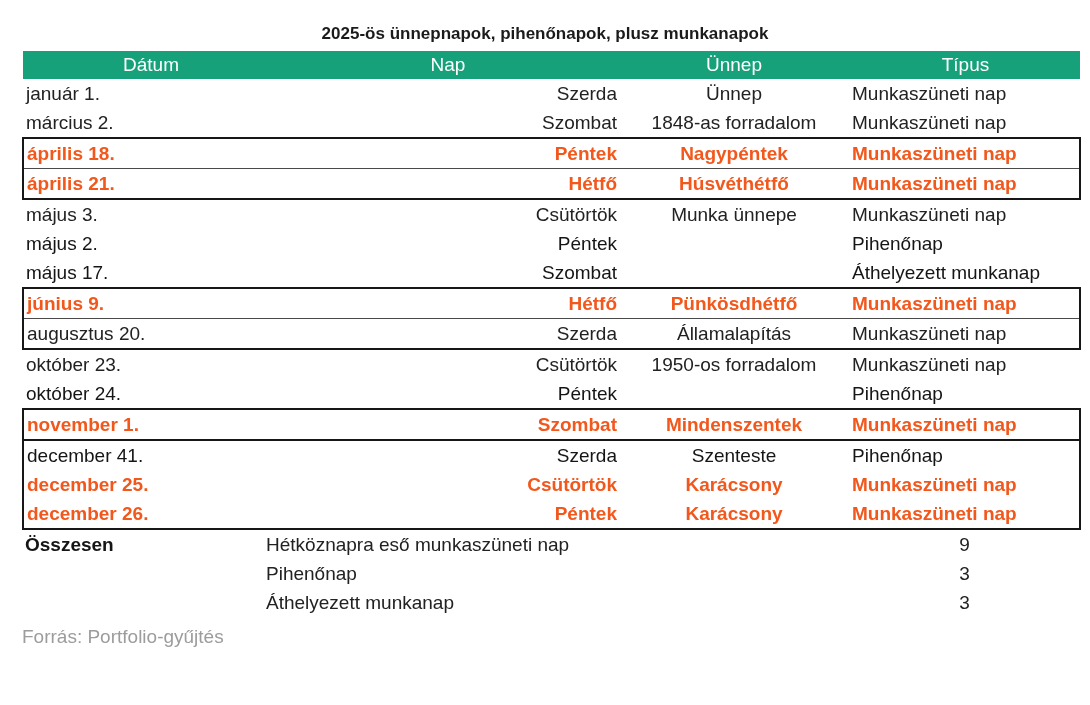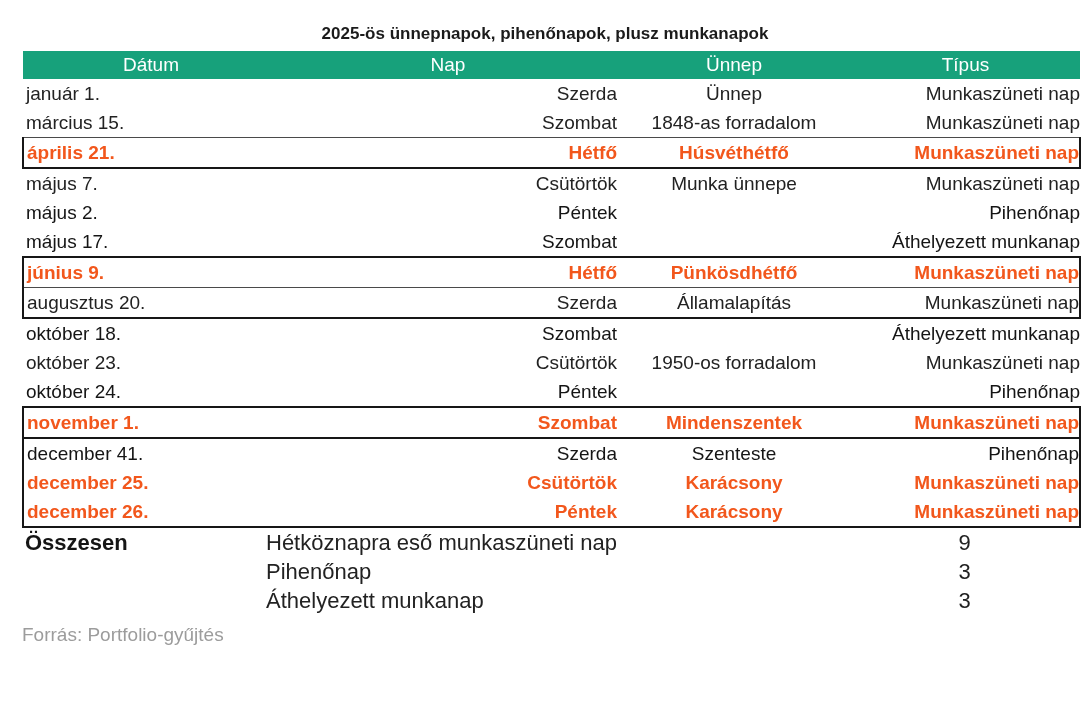--- a/index.html
+++ b/index.html
@@ -43,33 +43,33 @@
   }
   td{
     height:29px;
     line-height:29px;
     white-space:nowrap;
     overflow:hidden;
   }
   td.c-date{text-align:left;padding-left:3px;margin-top:8px;}
   td.c-day{text-align:right;}
   td.c-holiday{text-align:center;}
-  td.c-type{text-align:right;padding-left:1px;}
+  td.c-type{text-align:left;padding-left:1px;}
   tr.style-regular td{color:var(--text);font-weight:normal;}
   tr.style-bold td{color:#151515;font-weight:normal;}
   tr.style-orange td{color:var(--orange);font-weight:bold;}
   tr.boxed td:first-child{border-left:2px solid var(--box);}
   tr.boxed td:last-child{border-right:2px solid var(--box);}
   tr.box-top td{border-top:2px solid var(--box);}
   tr.box-bottom td{border-bottom:2px solid var(--box);}
   tr.box-divider td{border-top:1px solid var(--divider);}
   .summary{
     width:1057px;
     margin-left:22px;
-    font-size:22px;
+    font-size:19px;
   }
   .summary-row{
     display:grid;
     grid-template-columns:244px 584px 229px;
     height:29px;
     line-height:29px;
   }
   .s-label{font-weight:bold;color:#151515;padding-left:3px;}
   .s-name{text-align:left;color:var(--text);}
   .s-value{text-align:center;color:var(--text);}
@@ -101,33 +101,39 @@
       </tr>
     </thead>
     <tbody>
         <tr class="style-regular">
     <td class="c-date">január 1.</td>
     <td class="c-day">Szerda</td>
     <td class="c-holiday">Ünnep</td>
     <td class="c-type">Munkaszüneti nap</td>
   </tr>
         <tr class="style-regular">
-    <td class="c-date">március 15.</td>
+    <td class="c-date">március 2.</td>
     <td class="c-day">Szombat</td>
     <td class="c-holiday">1848-as forradalom</td>
+    <td class="c-type">Munkaszüneti nap</td>
+  </tr>
+        <tr class="style-orange boxed box-top">
+    <td class="c-date">április 18.</td>
+    <td class="c-day">Péntek</td>
+    <td class="c-holiday">Nagypéntek</td>
     <td class="c-type">Munkaszüneti nap</td>
   </tr>
         <tr class="style-orange boxed box-bottom box-divider">
     <td class="c-date">április 21.</td>
     <td class="c-day">Hétfő</td>
     <td class="c-holiday">Húsvéthétfő</td>
     <td class="c-type">Munkaszüneti nap</td>
   </tr>
         <tr class="style-regular">
-    <td class="c-date">május 7.</td>
+    <td class="c-date">május 3.</td>
     <td class="c-day">Csütörtök</td>
     <td class="c-holiday">Munka ünnepe</td>
     <td class="c-type">Munkaszüneti nap</td>
   </tr>
         <tr class="style-bold">
     <td class="c-date">május 2.</td>
     <td class="c-day">Péntek</td>
     <td class="c-holiday"></td>
     <td class="c-type">Pihenőnap</td>
   </tr>
@@ -141,26 +147,20 @@
     <td class="c-date">június 9.</td>
     <td class="c-day">Hétfő</td>
     <td class="c-holiday">Pünkösdhétfő</td>
     <td class="c-type">Munkaszüneti nap</td>
   </tr>
         <tr class="style-regular boxed box-bottom box-divider">
     <td class="c-date">augusztus 20.</td>
     <td class="c-day">Szerda</td>
     <td class="c-holiday">Államalapítás</td>
     <td class="c-type">Munkaszüneti nap</td>
-  </tr>
-        <tr class="style-bold">
-    <td class="c-date">október 18.</td>
-    <td class="c-day">Szombat</td>
-    <td class="c-holiday"></td>
-    <td class="c-type">Áthelyezett munkanap</td>
   </tr>
         <tr class="style-regular">
     <td class="c-date">október 23.</td>
     <td class="c-day">Csütörtök</td>
     <td class="c-holiday">1950-os forradalom</td>
     <td class="c-type">Munkaszüneti nap</td>
   </tr>
         <tr class="style-bold">
     <td class="c-date">október 24.</td>
     <td class="c-day">Péntek</td>

